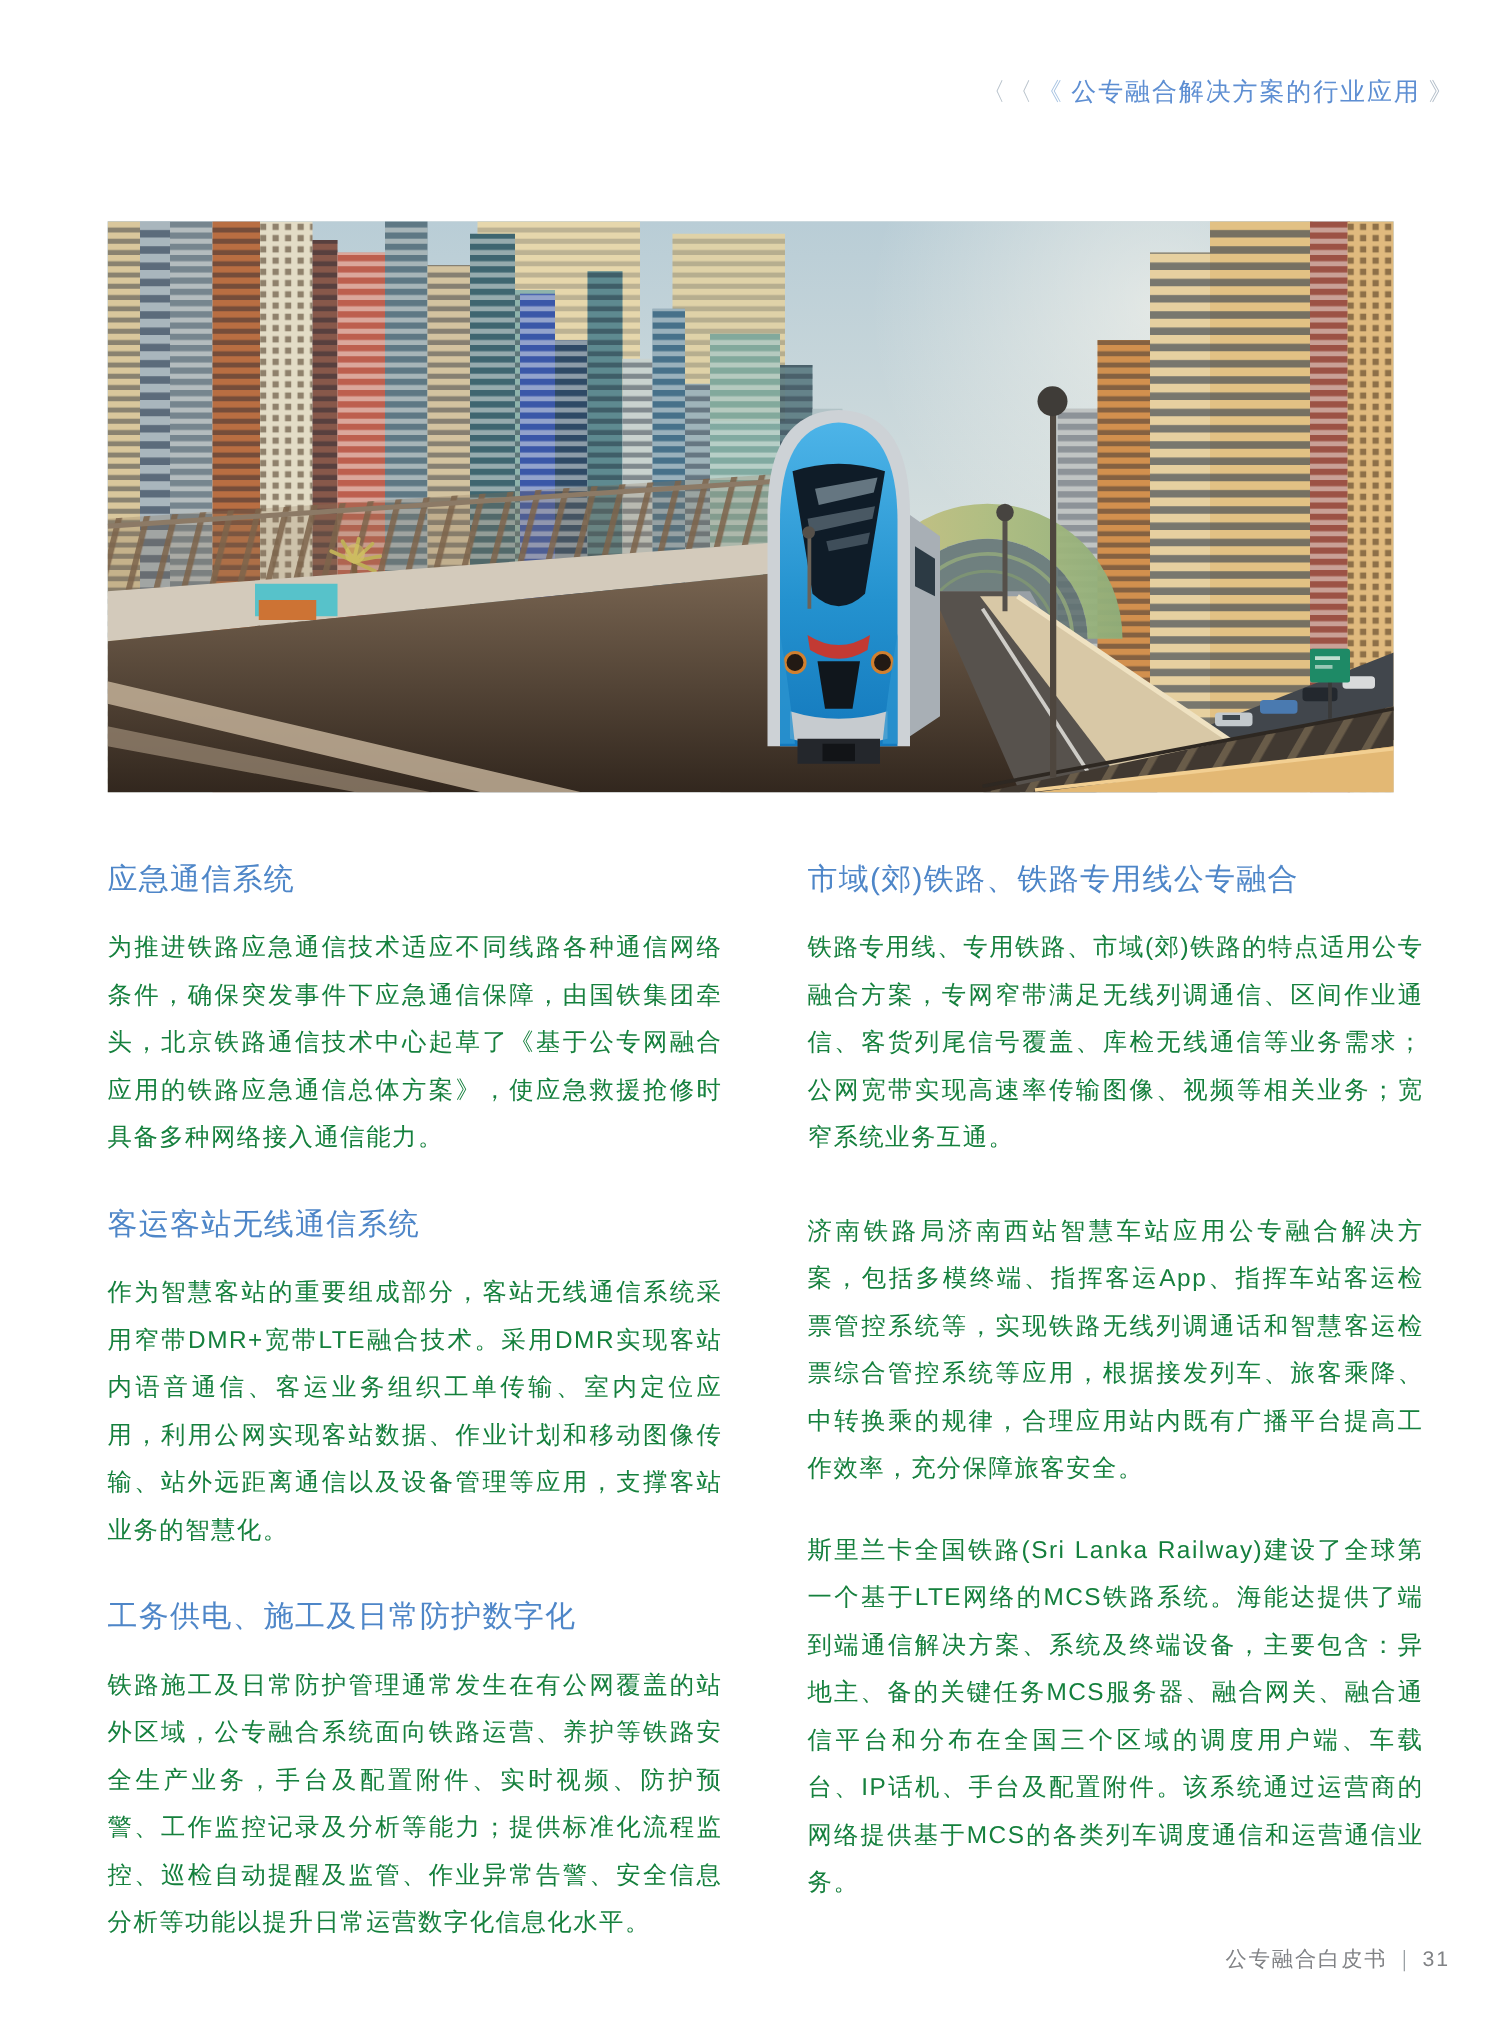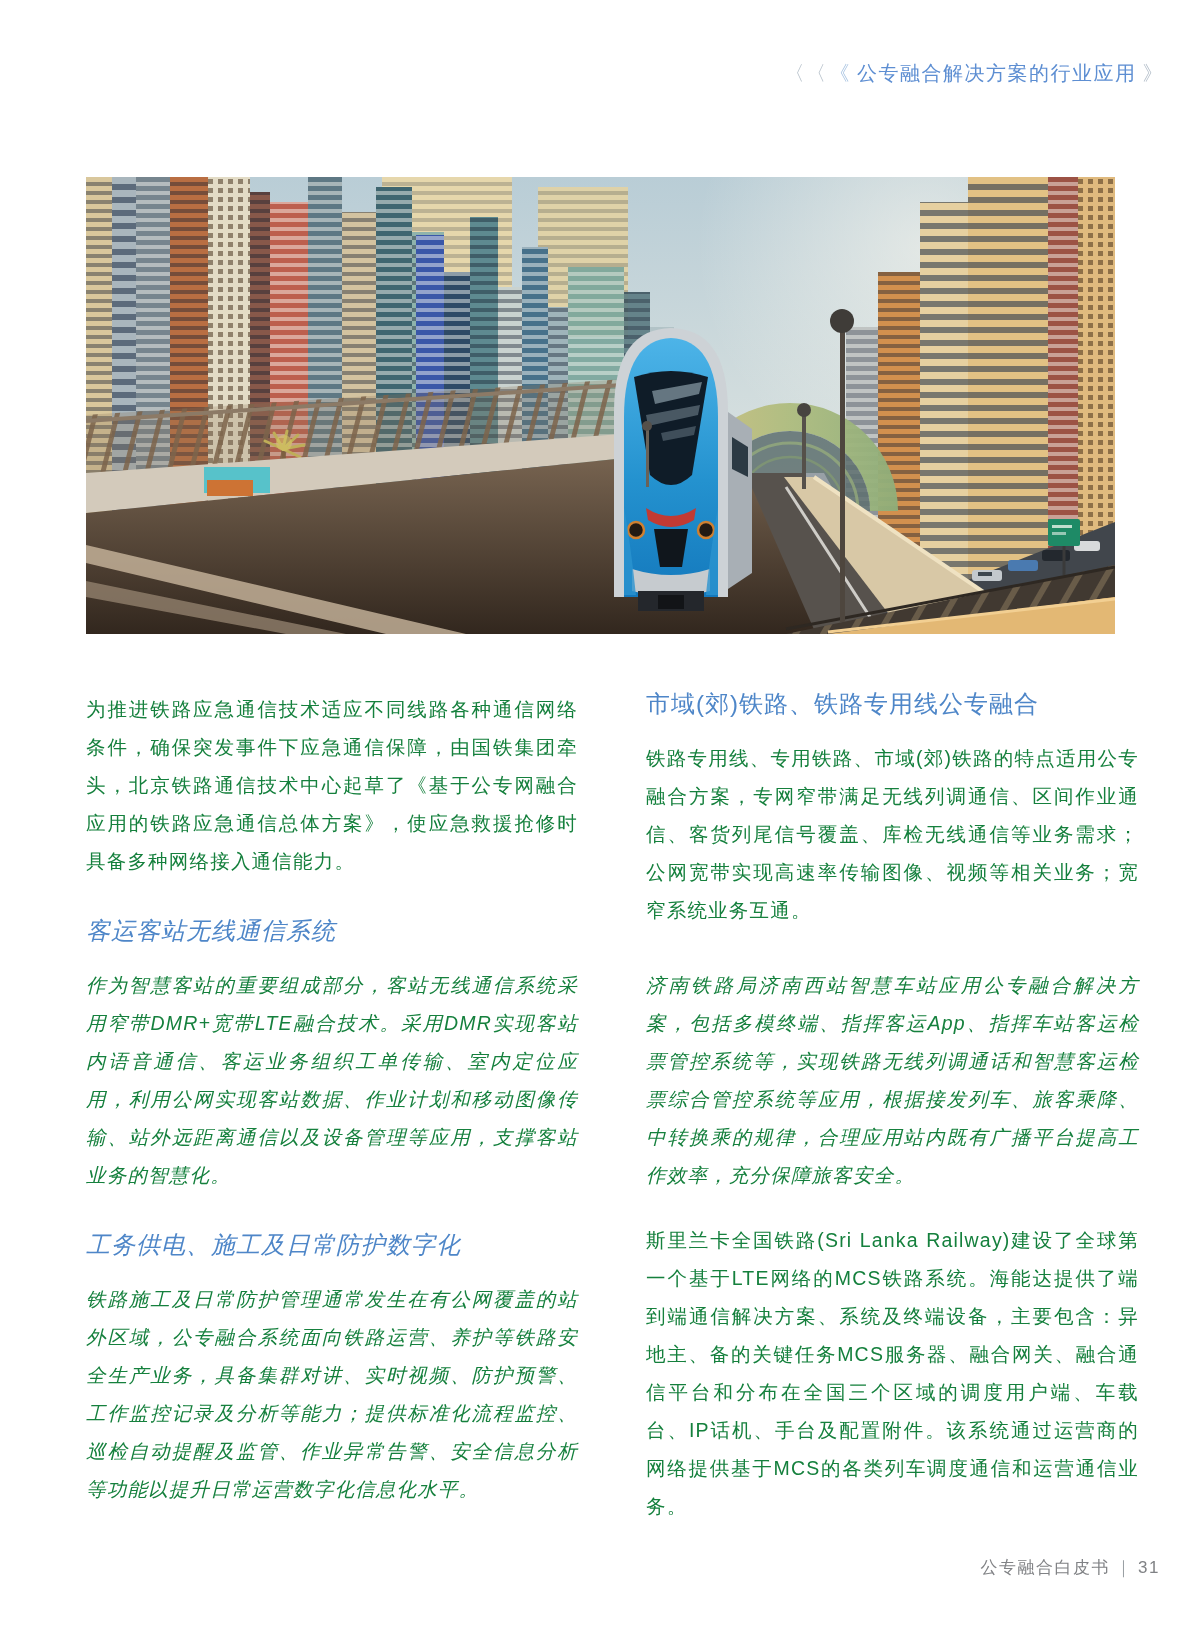--- a/index.html
+++ b/index.html
@@ -21,21 +21,21 @@
   .photo{
     position:absolute;left:86px;top:177px;width:1029px;height:457px;margin:0;
     overflow:hidden;background:#cdd8dc;
   }
   .photo svg{display:block;width:100%;height:100%;}
   
   .col{position:absolute;top:690px;}
   .col-left{left:86px;width:492px;}
   .col-right{left:646px;width:493px;}
   .col section{margin:0;}
-  .col section.hd + section{margin-top:37px;font-style:italic;}
+  .col section.hd + section{margin-top:37px;}
   .col h2{
     margin:0 0 21px 0;font-size:24px;line-height:28px;font-weight:500;
     color:#4e86c8;letter-spacing:1px;
   }
   .col p{
     margin:0 0 27px 0;font-size:19.5px;line-height:38px;color:#15803d;
     letter-spacing:1.2px;text-align:justify;text-justify:inter-character;
   }
   
   .footer{
@@ -256,29 +256,30 @@
         <rect x="716" y="238" width="4" height="74" fill="#55504a"></rect>
           <circle cx="718" cy="233" r="7" fill="#474440"></circle>
         <rect x="754" y="150" width="5" height="295" fill="#4e463e"></rect>
           <circle cx="756" cy="144" r="12" fill="#3f3c38"></circle>
       </g>
     </svg>
   </figure>
 
   <div class="col col-left">
     <section class="hd">
+      <h2>应急通信系统</h2>
       <p>为推进铁路应急通信技术适应不同线路各种通信网络条件，确保突发事件下应急通信保障，由国铁集团牵头，北京铁路通信技术中心起草了《基于公专网融合应用的铁路应急通信总体方案》，使应急救援抢修时具备多种网络接入通信能力。</p>
     </section>
     <section class="hd">
       <h2>客运客站无线通信系统</h2>
       <p>作为智慧客站的重要组成部分，客站无线通信系统采用窄带DMR+宽带LTE融合技术。采用DMR实现客站内语音通信、客运业务组织工单传输、室内定位应用，利用公网实现客站数据、作业计划和移动图像传输、站外远距离通信以及设备管理等应用，支撑客站业务的智慧化。</p>
     </section>
     <section class="hd">
       <h2>工务供电、施工及日常防护数字化</h2>
-      <p>铁路施工及日常防护管理通常发生在有公网覆盖的站外区域，公专融合系统面向铁路运营、养护等铁路安全生产业务，具备集群对讲、实时视频、防护预警、工作监控记录及分析等能力；提供标准化流程监控、巡检自动提醒及监管、作业异常告警、安全信息分析等功能以提升日常运营数字化信息化水平。</p>
+      <p>铁路施工及日常防护管理通常发生在有公网覆盖的站外区域，公专融合系统面向铁路运营、养护等铁路安全生产业务，手台及配置附件、实时视频、防护预警、工作监控记录及分析等能力；提供标准化流程监控、巡检自动提醒及监管、作业异常告警、安全信息分析等功能以提升日常运营数字化信息化水平。</p>
     </section>
   </div>
 
   <div class="col col-right">
     <section class="hd">
       <h2>市域(郊)铁路、铁路专用线公专融合</h2>
       <p>铁路专用线、专用铁路、市域(郊)铁路的特点适用公专融合方案，专网窄带满足无线列调通信、区间作业通信、客货列尾信号覆盖、库检无线通信等业务需求；公网宽带实现高速率传输图像、视频等相关业务；宽窄系统业务互通。</p>
     </section>
     <section>
       <p>济南铁路局济南西站智慧车站应用公专融合解决方案，包括多模终端、指挥客运App、指挥车站客运检票管控系统等，实现铁路无线列调通话和智慧客运检票综合管控系统等应用，根据接发列车、旅客乘降、中转换乘的规律，合理应用站内既有广播平台提高工作效率，充分保障旅客安全。</p>

